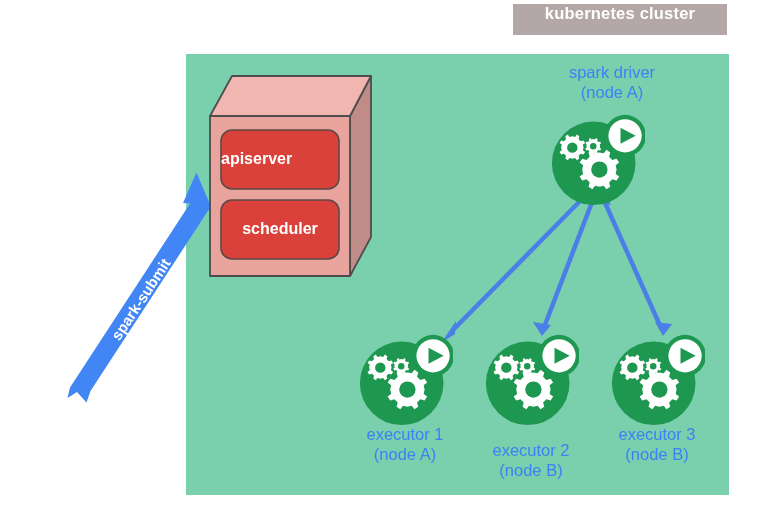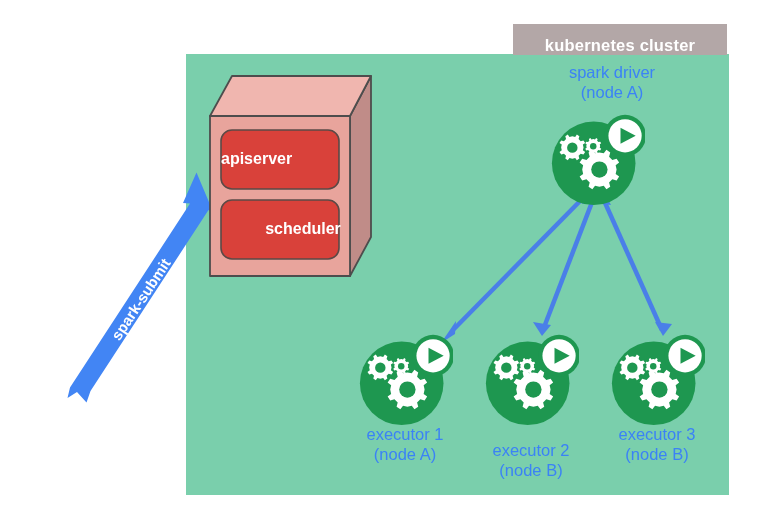--- a/index.html
+++ b/index.html
@@ -8,23 +8,23 @@
     background:#ffffff;
     font-family:"Liberation Sans", sans-serif;
     overflow:hidden;
     position:relative;
   }
   #stage{position:absolute;left:0;top:0;width:761px;height:516px;}
   .abs{position:absolute;}
 
   
   #cluster-banner{
-    left:513px;top:24px;width:214px;height:31px;
+    left:513px;top:4px;width:214px;height:31px;
     background:#b3a7a7;
-    display:flex;align-items:flex-end;justify-content:center;
+    display:flex;align-items:flex-start;justify-content:center;
   }
   #cluster-banner .label{
     color:#ffffff;font-size:16.5px;font-weight:bold;letter-spacing:.2px;
     white-space:nowrap;
   }
 
   
   #cluster-panel{
     left:186px;top:54px;width:543px;height:441px;
     background:#7acfac;
@@ -156,15 +156,15 @@
     <div>executor 2</div>
     <div>(node B)</div>
   </div>
 
   <div class="abs node-label" id="label-exec3">
     <div>executor 3</div>
     <div>(node B)</div>
   </div>
 
   <div class="abs box-label" style="left:221px;top:150px;width:118px;text-align:left;">apiserver</div>
-  <div class="abs box-label" style="left:221px;top:220px;width:118px;text-align:center;padding-left:23px;">scheduler</div>
+  <div class="abs box-label" style="left:221px;top:220px;width:118px;text-align:center;">scheduler</div>
 
 </div>
 
 </body></html>

